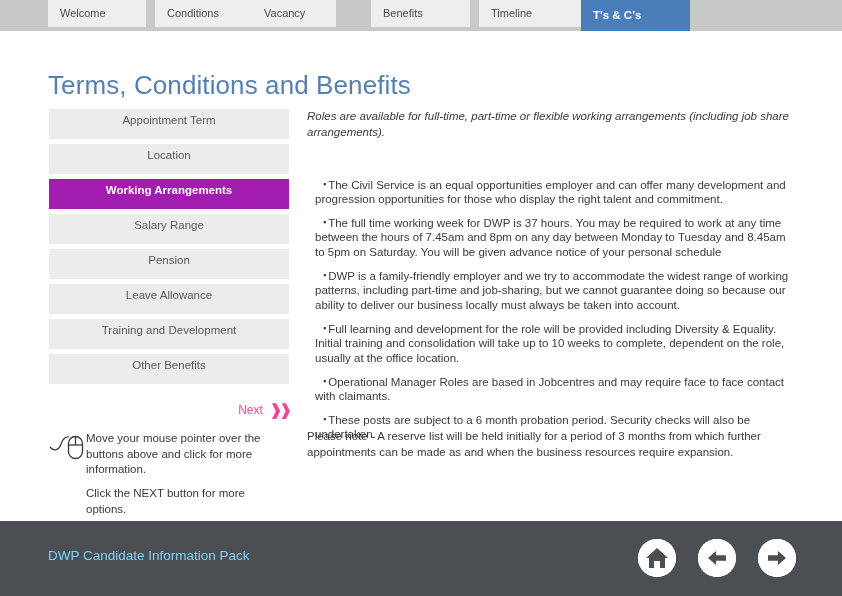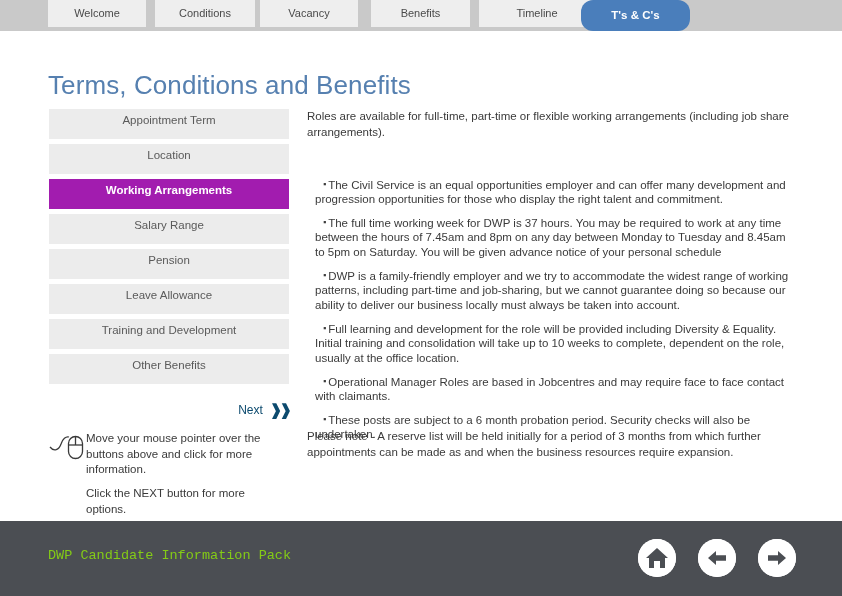--- a/index.html
+++ b/index.html
@@ -25,33 +25,32 @@
     background: #c9c9c9;
   }
   .tab {
     position: absolute;
     top: 0;
     height: 27px;
     background: #eeeeee;
     color: #4a4a4a;
     font-size: 11px;
     line-height: 27px;
-    text-align: center;
     box-sizing: border-box;
     cursor: pointer;
     white-space: nowrap;
+    padding-left: 12px;
   }
   .tab.active {
     background: #4a7ebb;
     color: #ffffff;
     font-weight: bold;
     height: 31px;
     line-height: 31px;
     font-size: 11.5px;
-    border-radius: 12px;
   }
 
   
   #page-title {
     position: absolute;
     left: 48px;
     top: 70px;
     font-size: 26px;
     color: #5680b0;
     letter-spacing: 0.1px;
@@ -85,21 +84,21 @@
   }
 
   
   #next-row {
     position: absolute;
     left: 49px;
     top: 401px;
     width: 240px;
     text-align: right;
     font-size: 12px;
-    color: #0c4a6e;
+    color: #ec4899;
     cursor: pointer;
     white-space: nowrap;
   }
   #next-row .chev {
     display: inline-block;
     margin-left: 7px;
     font-size: 15px;
     font-weight: bold;
     letter-spacing: -3px;
     vertical-align: -1px;
@@ -134,20 +133,21 @@
 
   
   #content-intro {
     position: absolute;
     left: 307px;
     top: 109px;
     width: 495px;
     font-size: 11.5px;
     color: #3a3a3a;
     line-height: 15.5px;
+    font-style: italic;
   }
   #content-bullets {
     position: absolute;
     left: 307px;
     top: 169px;
     width: 490px;
     font-size: 11.5px;
     color: #3a3a3a;
     line-height: 14.8px;
     text-align: left;
@@ -178,22 +178,21 @@
     top: 521px;
     width: 842px;
     height: 75px;
     background: #4b4e53;
   }
   #footer-title {
     position: absolute;
     left: 48px;
     top: 27px;
     font-size: 13.5px;
-    color: #84cc16;
-    font-family: Liberation Mono, monospace;
+    color: #7dd3fc;
   }
   .fbtn {
     position: absolute;
     top: 18px;
     width: 38px;
     height: 38px;
     border-radius: 50%;
     background: #ffffff;
     cursor: pointer;
   }
@@ -201,21 +200,21 @@
   #fbtn-home { left: 638px; }
   #fbtn-back { left: 698px; }
   #fbtn-fwd  { left: 758px; }
 </style>
 </head>
 <body>
 
 <div id="tabbar">
     <div class="tab" style="left: 48px; width: 98px;">Welcome</div>
     <div class="tab" style="left: 155px; width: 100px;">Conditions</div>
-    <div class="tab" style="left: 260px; width: 98px;">Vacancy</div>
+    <div class="tab" style="left: 252px; width: 84px;">Vacancy</div>
     <div class="tab" style="left: 371px; width: 99px;">Benefits</div>
     <div class="tab" style="left: 479px; width: 116px;">Timeline</div>
     <div class="tab active" style="left: 581px; width: 109px;">T's &amp; C's</div>
   </div>
 
 <div id="page-title">Terms, Conditions and Benefits</div>
 
 <div id="menu">
     <div class="menu-item">Appointment Term</div>
     <div class="menu-item">Location</div>

